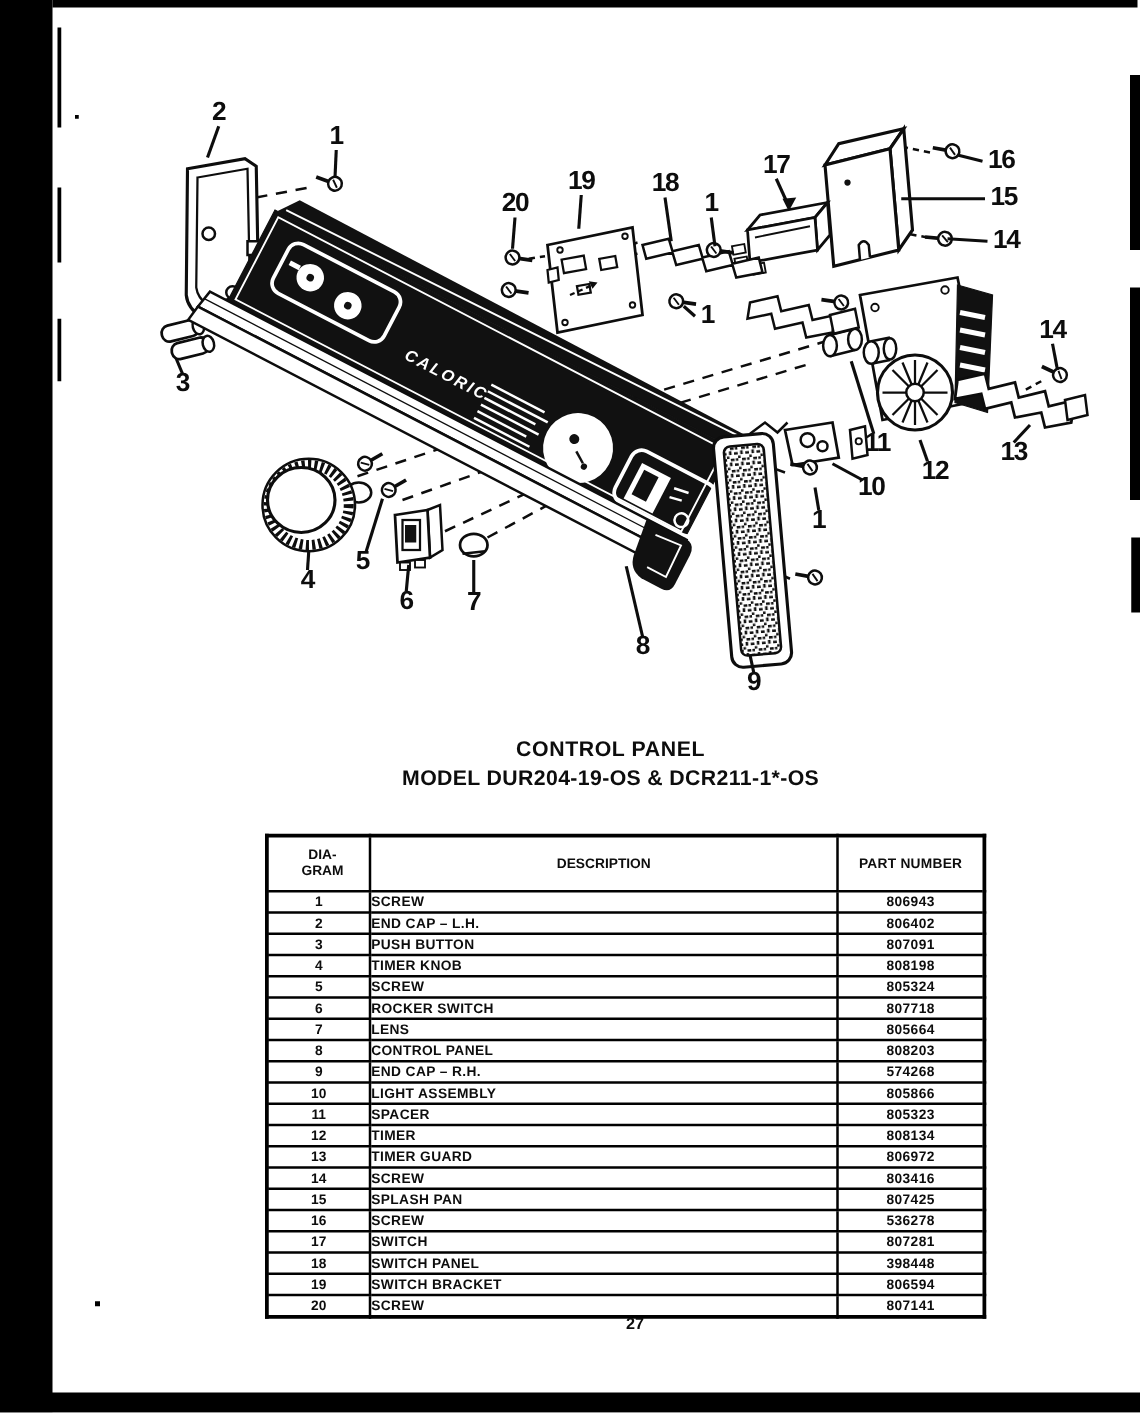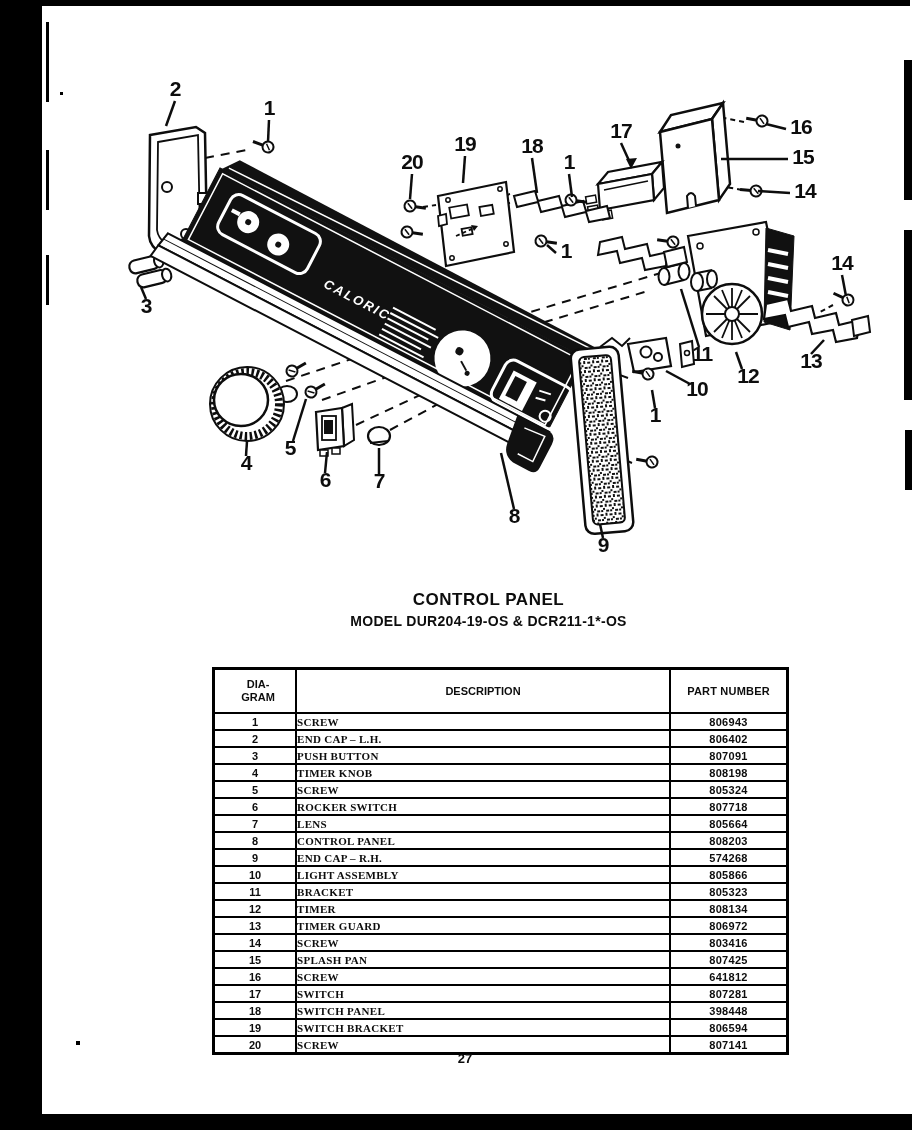--- a/index.html
+++ b/index.html
@@ -8,34 +8,34 @@
   
   .scan{position:absolute;background:#000;}
   .fold{position:absolute;width:3px;background:#000;}
   
   svg.diagram{position:absolute;left:0;top:0;}
   svg text{font-family:"Liberation Sans",sans-serif;}
   .callout-text{font-size:21px;font-weight:700;fill:#0d0d0d;letter-spacing:-1px;}
   
   .titleblock{position:absolute;left:66px;top:590px;width:845px;text-align:center;}
   .titleblock h1{margin:0;font-size:17px;font-weight:700;letter-spacing:.5px;}
-  .titleblock h2{margin:3px 0 0 0;font-size:14px;font-weight:700;letter-spacing:.3px;}
+  .titleblock h2{margin:3px 0 0 0;font-size:17px;font-weight:700;letter-spacing:.3px;}
   
   table.parts{position:absolute;left:212px;top:667px;width:557px;border-collapse:collapse;
               border:3px solid #000;table-layout:fixed;}
   table.parts th,table.parts td{border:2px solid #000;font-weight:700;overflow:hidden;white-space:nowrap;}
   table.parts th{font-size:11px;height:40px;vertical-align:middle;}
   th.c1{width:72px;text-align:center;padding-left:7px;line-height:1.15;}
   th.c2{width:370px;text-align:center;}
   th.c3{width:113px;letter-spacing:.2px;}
   table.parts td{font-size:11px;height:13px;padding:1px 0;}
   td.num{text-align:center;}
-  td.desc{text-align:left;padding-left:15px;letter-spacing:.3px;font-family:Liberation Serif, serif;}
+  td.desc{text-align:left;padding-left:15px;letter-spacing:.3px;}
   td.part{text-align:center;letter-spacing:.3px;}
-  .pagenum{position:absolute;left:430px;top:1051px;width:70px;text-align:center;
+  .pagenum{position:absolute;left:473px;top:1051px;width:70px;text-align:center;
            font-size:13px;font-weight:700;}
 </style>
 </head>
 <body>
 
 <div class="page">
 
   <div class="scan" style="left:0;top:0;width:42px;height:1130px;"></div>
   <div class="scan" style="left:42px;top:0;width:868px;height:6px;"></div>
   <div class="scan" style="left:0;top:1114px;width:912px;height:16px;"></div>
@@ -384,21 +384,21 @@
           <td class="desc">END CAP – R.H.</td>
           <td class="part">574268</td>
         </tr>
         <tr>
           <td class="num">10</td>
           <td class="desc">LIGHT ASSEMBLY</td>
           <td class="part">805866</td>
         </tr>
         <tr>
           <td class="num">11</td>
-          <td class="desc">BRACKET</td>
+          <td class="desc">SPACER</td>
           <td class="part">805323</td>
         </tr>
         <tr>
           <td class="num">12</td>
           <td class="desc">TIMER</td>
           <td class="part">808134</td>
         </tr>
         <tr>
           <td class="num">13</td>
           <td class="desc">TIMER GUARD</td>
@@ -410,21 +410,21 @@
           <td class="part">803416</td>
         </tr>
         <tr>
           <td class="num">15</td>
           <td class="desc">SPLASH PAN</td>
           <td class="part">807425</td>
         </tr>
         <tr>
           <td class="num">16</td>
           <td class="desc">SCREW</td>
-          <td class="part">641812</td>
+          <td class="part">536278</td>
         </tr>
         <tr>
           <td class="num">17</td>
           <td class="desc">SWITCH</td>
           <td class="part">807281</td>
         </tr>
         <tr>
           <td class="num">18</td>
           <td class="desc">SWITCH PANEL</td>
           <td class="part">398448</td>

